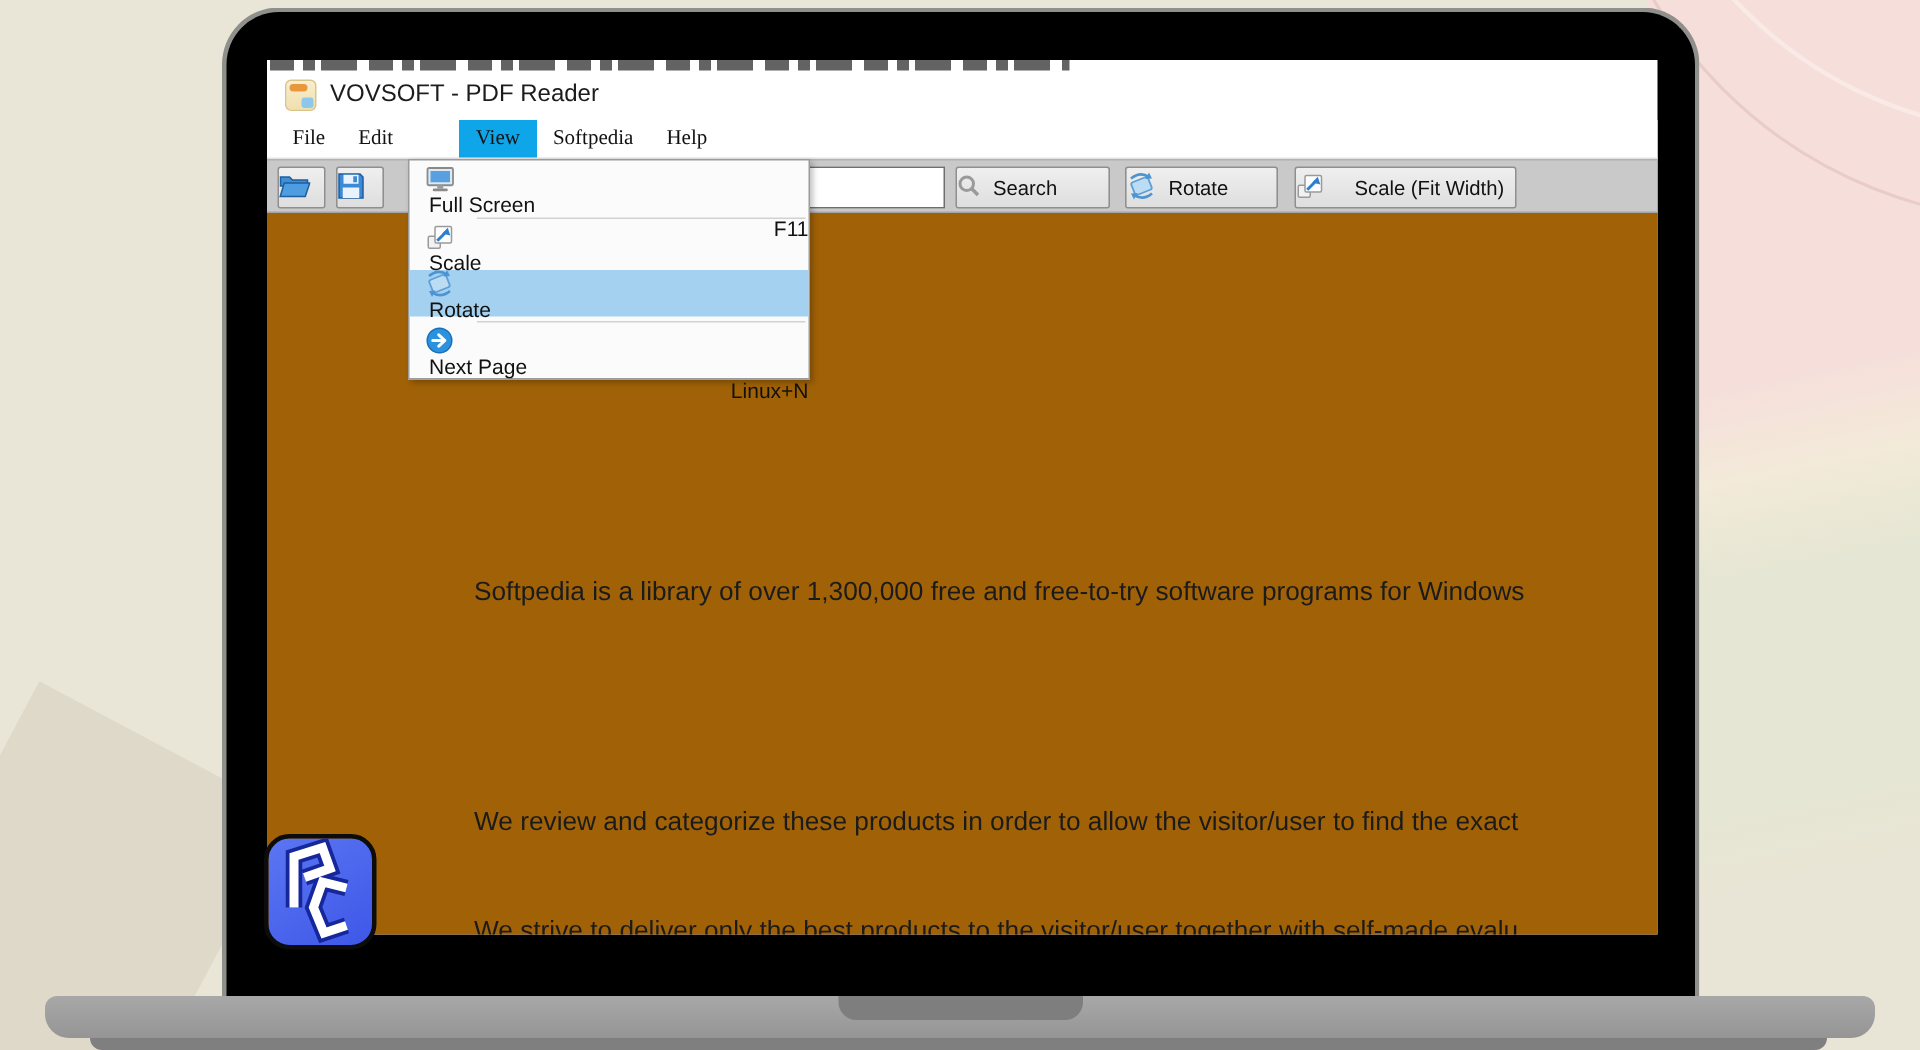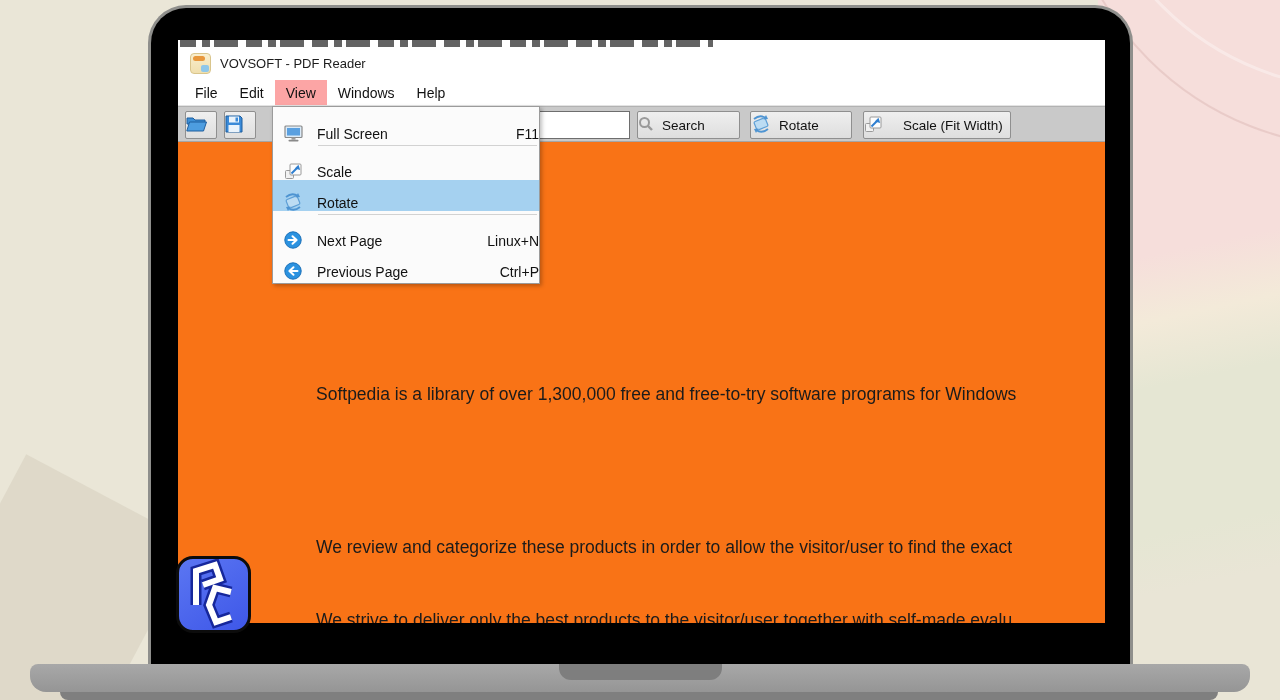--- a/index.html
+++ b/index.html
@@ -29,44 +29,44 @@
   
   .window { position:absolute; left:178px; top:40px; width:927px; height:583px; background:#fff; }
   .clipped-strip { position:absolute; left:2px; top:0; width:533px; height:7px; overflow:hidden; opacity:.8;
     background:repeating-linear-gradient(90deg,#3c3c3c 0 16px,transparent 16px 22px,#3c3c3c 22px 30px,
       transparent 30px 34px,#3c3c3c 34px 58px,transparent 58px 66px); }
   .titlebar { position:absolute; left:0; top:0; width:100%; height:40px; display:flex; align-items:center; padding:6px 0 0 12px; }
   .app-icon { width:21px; height:21px; position:relative; border-radius:4px;
     background:linear-gradient(#f9eecd,#f0dfae); border:1px solid #d9c58c; overflow:hidden; }
   .app-icon .band { position:absolute; left:2px; top:2px; width:12px; height:5px; background:#e8973c; border-radius:3px; }
   .app-icon .chip { position:absolute; right:1px; bottom:1px; width:8px; height:7px; background:#8ec7ea; border-radius:2px; }
-  .title-text { margin-left:9px; font-size:13px; color:#1c1c1c; }
+  .title-text { margin-left:9px; font-size:16px; color:#1c1c1c; }
 
   .menubar { position:absolute; left:0; top:40px; width:100%; height:26px; display:flex; align-items:stretch;
-    padding-left:6px; font-size:14px; color:#111; border-bottom:1px solid #e3e3e3; background:#fff; }
+    padding-left:6px; font-size:14px; color:#111; border-bottom:1px solid #e3e3e3; background:#fff;font-family:Liberation Serif, serif; }
   .menu-item { display:flex; align-items:center; padding:0 11px; cursor:default; }
-  .menu-item.active { background:#fca5a5; }
+  .menu-item.active { background:#0ea5e9;margin-left:33px; }
 
   .toolbar { position:absolute; left:0; top:66px; width:100%; height:36px; background:#c9c9c9;
     border-top:1px solid #b2b2b2; border-bottom:1px solid #a5a5a5; }
   .tb-btn { position:absolute; top:4px; height:28px; background:linear-gradient(#efefef,#dedede);
     border:1px solid #8f8f8f; border-radius:2px; display:flex; align-items:center; 
     gap:8px; font-size:13.5px; color:#111; }
   .tb-input { position:absolute; top:4px; height:28px; background:#fff; border:1px solid #6e6e6e;
     font-size:13px; padding:0 6px; color:#111; }
 
-  .doc { position:absolute; left:0; top:102px; width:100%; height:481px; background:#f97316; overflow:hidden; }
+  .doc { position:absolute; left:0; top:102px; width:100%; height:481px; background:#a16207; overflow:hidden; }
   .para { position:absolute; left:138px; right:0; white-space:nowrap; overflow:hidden;
     font-size:17.5px; line-height:28px; color:#1b1b1b; }
   .p1 { top:238px; } .p2 { top:351px;margin-top:40px; } .p3 { top:464px; }
 
   
   .dropdown { position:absolute; left:272px; top:106px; width:268px; background:#fbfbfb;
     border:1px solid #9b9b9b; box-shadow:2px 2px 4px rgba(0,0,0,.25); padding:4px 0 3px 0; z-index:40; }
-  .dd-row { display:flex; align-items:flex-end; height:31px; font-size:14px; color:#111; }
+  .dd-row { display:flex; align-items:flex-start; height:31px; font-size:14px; color:#111;flex-direction:column; }
   .dd-row.hl { background:#a5d1f0; }
   .dd-icon { width:22px; margin-left:9px; display:flex; justify-content:center; }
   .dd-label { margin-left:13px; }
   .dd-short { margin-left:auto; }
   .dd-sep { height:1px; background:#d2d2d2; margin:3px 2px 3px 45px; }
 
   
   .pc-logo { position:absolute; left:176px; top:556px; width:75px; height:77px; z-index:60;
     background:linear-gradient(145deg,#5b76f2,#3e57e8); border-radius:17px; border:3px solid #0c0c0c; }
 </style>
@@ -92,21 +92,21 @@
       <div class="band"></div>
       <div class="chip"></div>
     </div>
     <span class="title-text">VOVSOFT - PDF Reader</span>
   </div>
 
   <div class="menubar">
     <div class="menu-item">File</div>
     <div class="menu-item">Edit</div>
     <div class="menu-item active">View</div>
-    <div class="menu-item">Windows</div>
+    <div class="menu-item">Softpedia</div>
     <div class="menu-item">Help</div>
   </div>
 
   <div class="toolbar">
     <div class="tb-btn" style="left:7px; width:32px;">
       <span>
         <svg width="21" height="17" viewBox="0 0 21 17">
           <path d="M1 3 h6 l2 2 h10 v4 H1 Z" fill="#3d8fd6" stroke="#1f5e9e" stroke-width="1"></path>
           <path d="M3.5 7 h17 l-3 9 H0.8 Z" fill="#4d9de0" stroke="#1f5e9e" stroke-width="1"></path>
         </svg>
@@ -228,30 +228,20 @@
     <span class="dd-icon">
       <svg width="18" height="18" viewBox="0 0 18 18">
         <circle cx="9" cy="9" r="8.2" fill="#2b92e0" stroke="#1a70b8"></circle>
         <path d="M4.5 9 h7 M8.5 5.2 L12.6 9 L8.5 12.8" fill="none" stroke="#fff" stroke-width="2" stroke-linecap="round" stroke-linejoin="round"></path>
       </svg>
     </span>
     <span class="dd-label">Next Page</span>
     <span class="dd-short">Linux+N</span>
   </div>
 
-  <div class="dd-row">
-    <span class="dd-icon">
-      <svg width="18" height="18" viewBox="0 0 18 18">
-        <circle cx="9" cy="9" r="8.2" fill="#2b92e0" stroke="#1a70b8"></circle>
-        <path d="M13.5 9 h-7 M9.5 5.2 L5.4 9 L9.5 12.8" fill="none" stroke="#fff" stroke-width="2" stroke-linecap="round" stroke-linejoin="round"></path>
-      </svg>
-    </span>
-    <span class="dd-label">Previous Page</span>
-    <span class="dd-short">Ctrl+P</span>
-  </div>
 </div>
 
 <div class="pc-logo">
   <svg width="69" height="71" viewBox="0 0 69 71">
     <g fill="none" stroke="#16279b" stroke-width="11" stroke-linejoin="miter">
       <path d="M17 46 V12 L36 6 L41 20 L24 26"></path>
       <path d="M52 33 L36 29 L30 46 L37 63 L52 58"></path>
     </g>
     <g fill="none" stroke="#ffffff" stroke-width="6" stroke-linejoin="miter">
       <path d="M17 46 V12 L36 6 L41 20 L24 26"></path>

